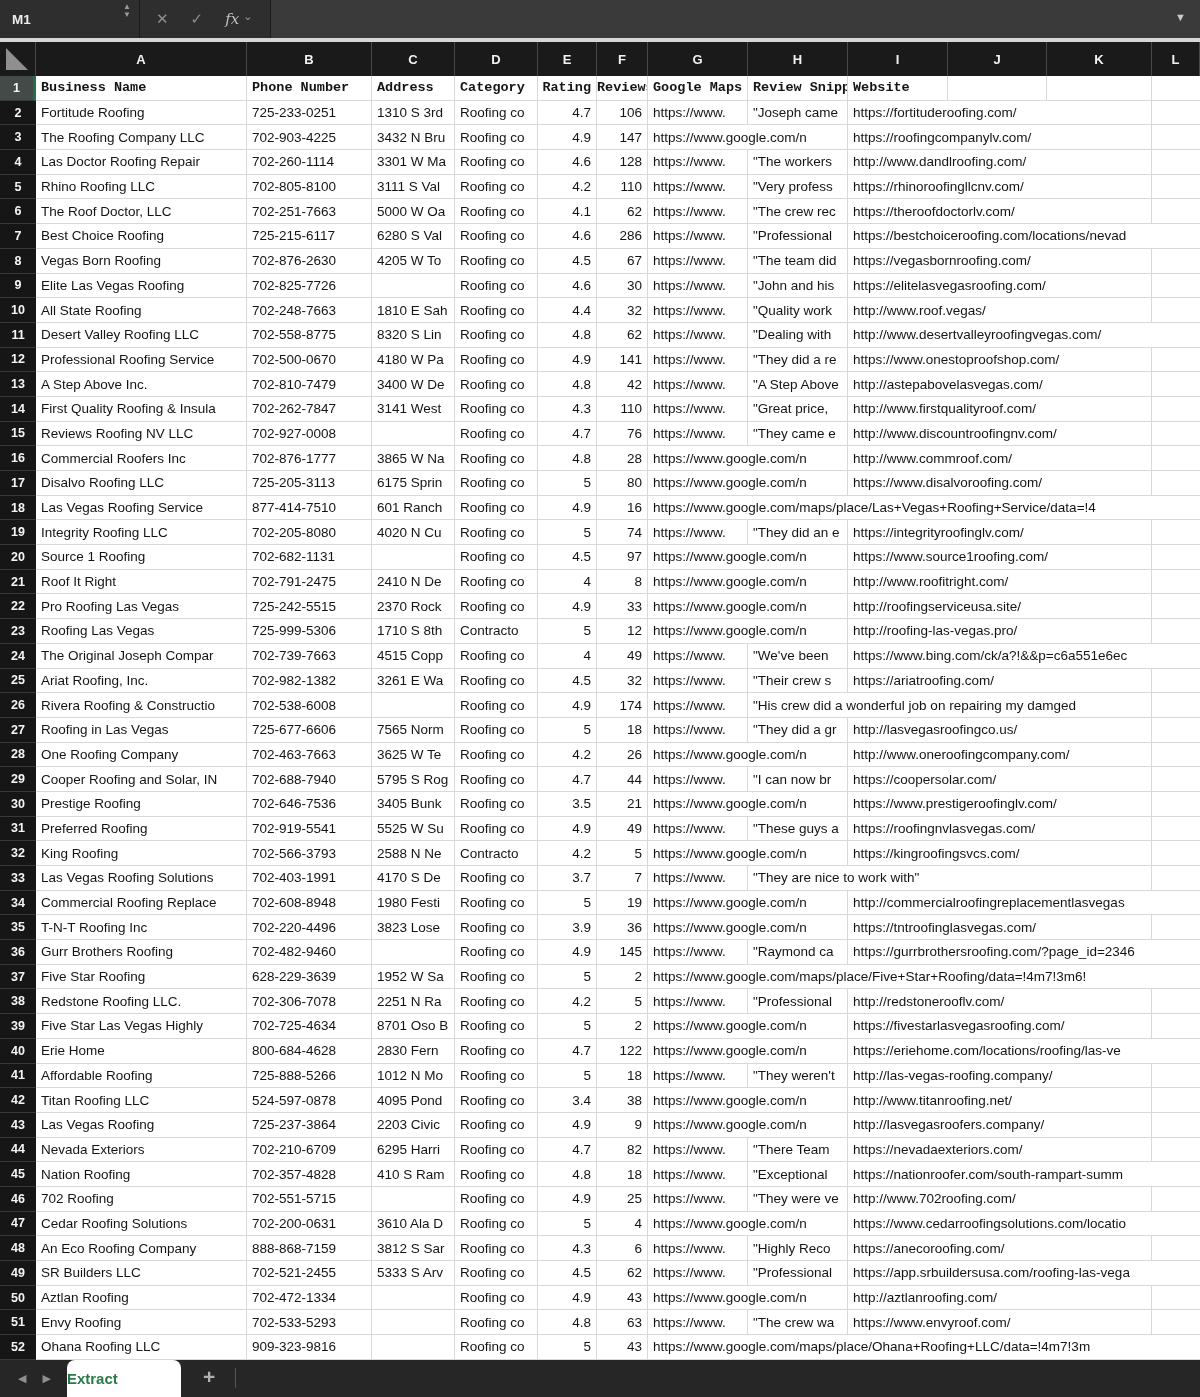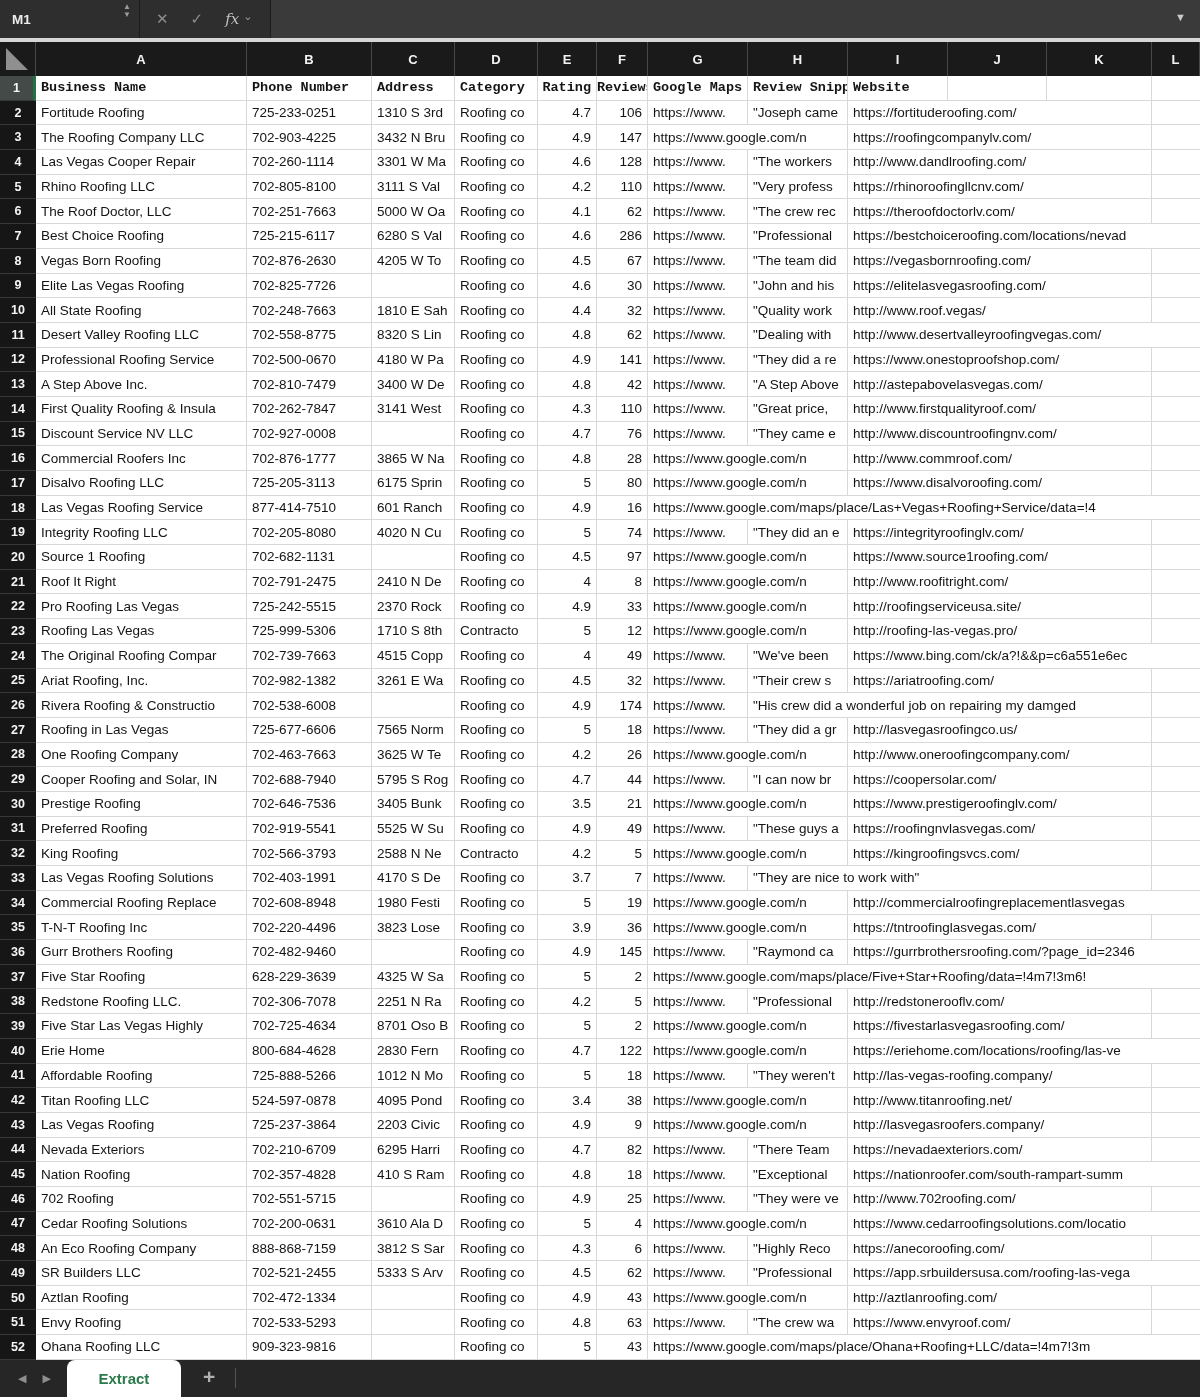--- a/index.html
+++ b/index.html
@@ -57,21 +57,21 @@
   tr.r-gfull td.cj, tr.r-gfull td.ck { border-right:0; }
   tr.r-hspill td.ch, tr.r-hspill td.ci, tr.r-hspill td.cj { border-right:0; }
   tr.has-site td.ci, tr.has-site td.cj { border-right:0; }
   tr.site-long td.ck { border-right:0; }
 
   
   .tabbar { height:37px; background:#262626; display:flex; align-items:center; }
   .nav { color:#8f8f8f; font-size:11px; margin-left:18px; }
   .nav + .nav { margin-left:16px; }
   .tab { height:37px; min-width:114px; background:#fff; border-radius:8px 8px 0 0;
-         margin-left:16px; display:flex; align-items:center; justify-content:center; }
+         margin-left:16px; display:flex; align-items:center; }
   .tab span { color:#2b7a4b; font-size:15px; font-weight:bold; }
   .addtab { color:#b0b0b0; font-size:21px; font-weight:bold; margin-left:22px; margin-top:-2px; }
   .tdiv { width:1px; height:20px; background:#555; margin-left:20px; display:inline-block; }
 </style>
 </head>
 <body>
 
 <div class="toolbar">
   <div class="namebox">
     <span>M1</span>
@@ -244,21 +244,21 @@
         <td class="ck">
           <div class="t"></div>
         </td>
         <td class="cl">
           <div class="t"></div>
         </td>
       </tr>
       <tr class="r-std has-site">
         <td class="gut">4</td>
         <td class="ca">
-          <div class="t">Las Vegas Cooper Repair</div>
+          <div class="t">Las Doctor Roofing Repair</div>
         </td>
         <td class="cb">
           <div class="t">702-260-1114</div>
         </td>
         <td class="cc">
           <div class="t">3301 W Ma</div>
         </td>
         <td class="cd">
           <div class="t">Roofing co</div>
         </td>
@@ -673,21 +673,21 @@
         <td class="ck">
           <div class="t"></div>
         </td>
         <td class="cl">
           <div class="t"></div>
         </td>
       </tr>
       <tr class="r-std has-site">
         <td class="gut">15</td>
         <td class="ca">
-          <div class="t">Discount Service NV LLC</div>
+          <div class="t">Reviews Roofing NV LLC</div>
         </td>
         <td class="cb">
           <div class="t">702-927-0008</div>
         </td>
         <td class="cc">
           <div class="t"></div>
         </td>
         <td class="cd">
           <div class="t">Roofing co</div>
         </td>
@@ -1024,21 +1024,21 @@
         <td class="ck">
           <div class="t"></div>
         </td>
         <td class="cl">
           <div class="t"></div>
         </td>
       </tr>
       <tr class="r-std has-site site-long">
         <td class="gut">24</td>
         <td class="ca">
-          <div class="t">The Original Roofing Compar</div>
+          <div class="t">The Original Joseph Compar</div>
         </td>
         <td class="cb">
           <div class="t">702-739-7663</div>
         </td>
         <td class="cc">
           <div class="t">4515 Copp</div>
         </td>
         <td class="cd">
           <div class="t">Roofing co</div>
         </td>
@@ -1537,21 +1537,21 @@
       </tr>
       <tr class="r-gfull">
         <td class="gut">37</td>
         <td class="ca">
           <div class="t">Five Star Roofing</div>
         </td>
         <td class="cb">
           <div class="t">628-229-3639</div>
         </td>
         <td class="cc">
-          <div class="t">4325 W Sa</div>
+          <div class="t">1952 W Sa</div>
         </td>
         <td class="cd">
           <div class="t">Roofing co</div>
         </td>
         <td class="ce">
           <div class="t">5</div>
         </td>
         <td class="cf">
           <div class="t">2</div>
         </td>

